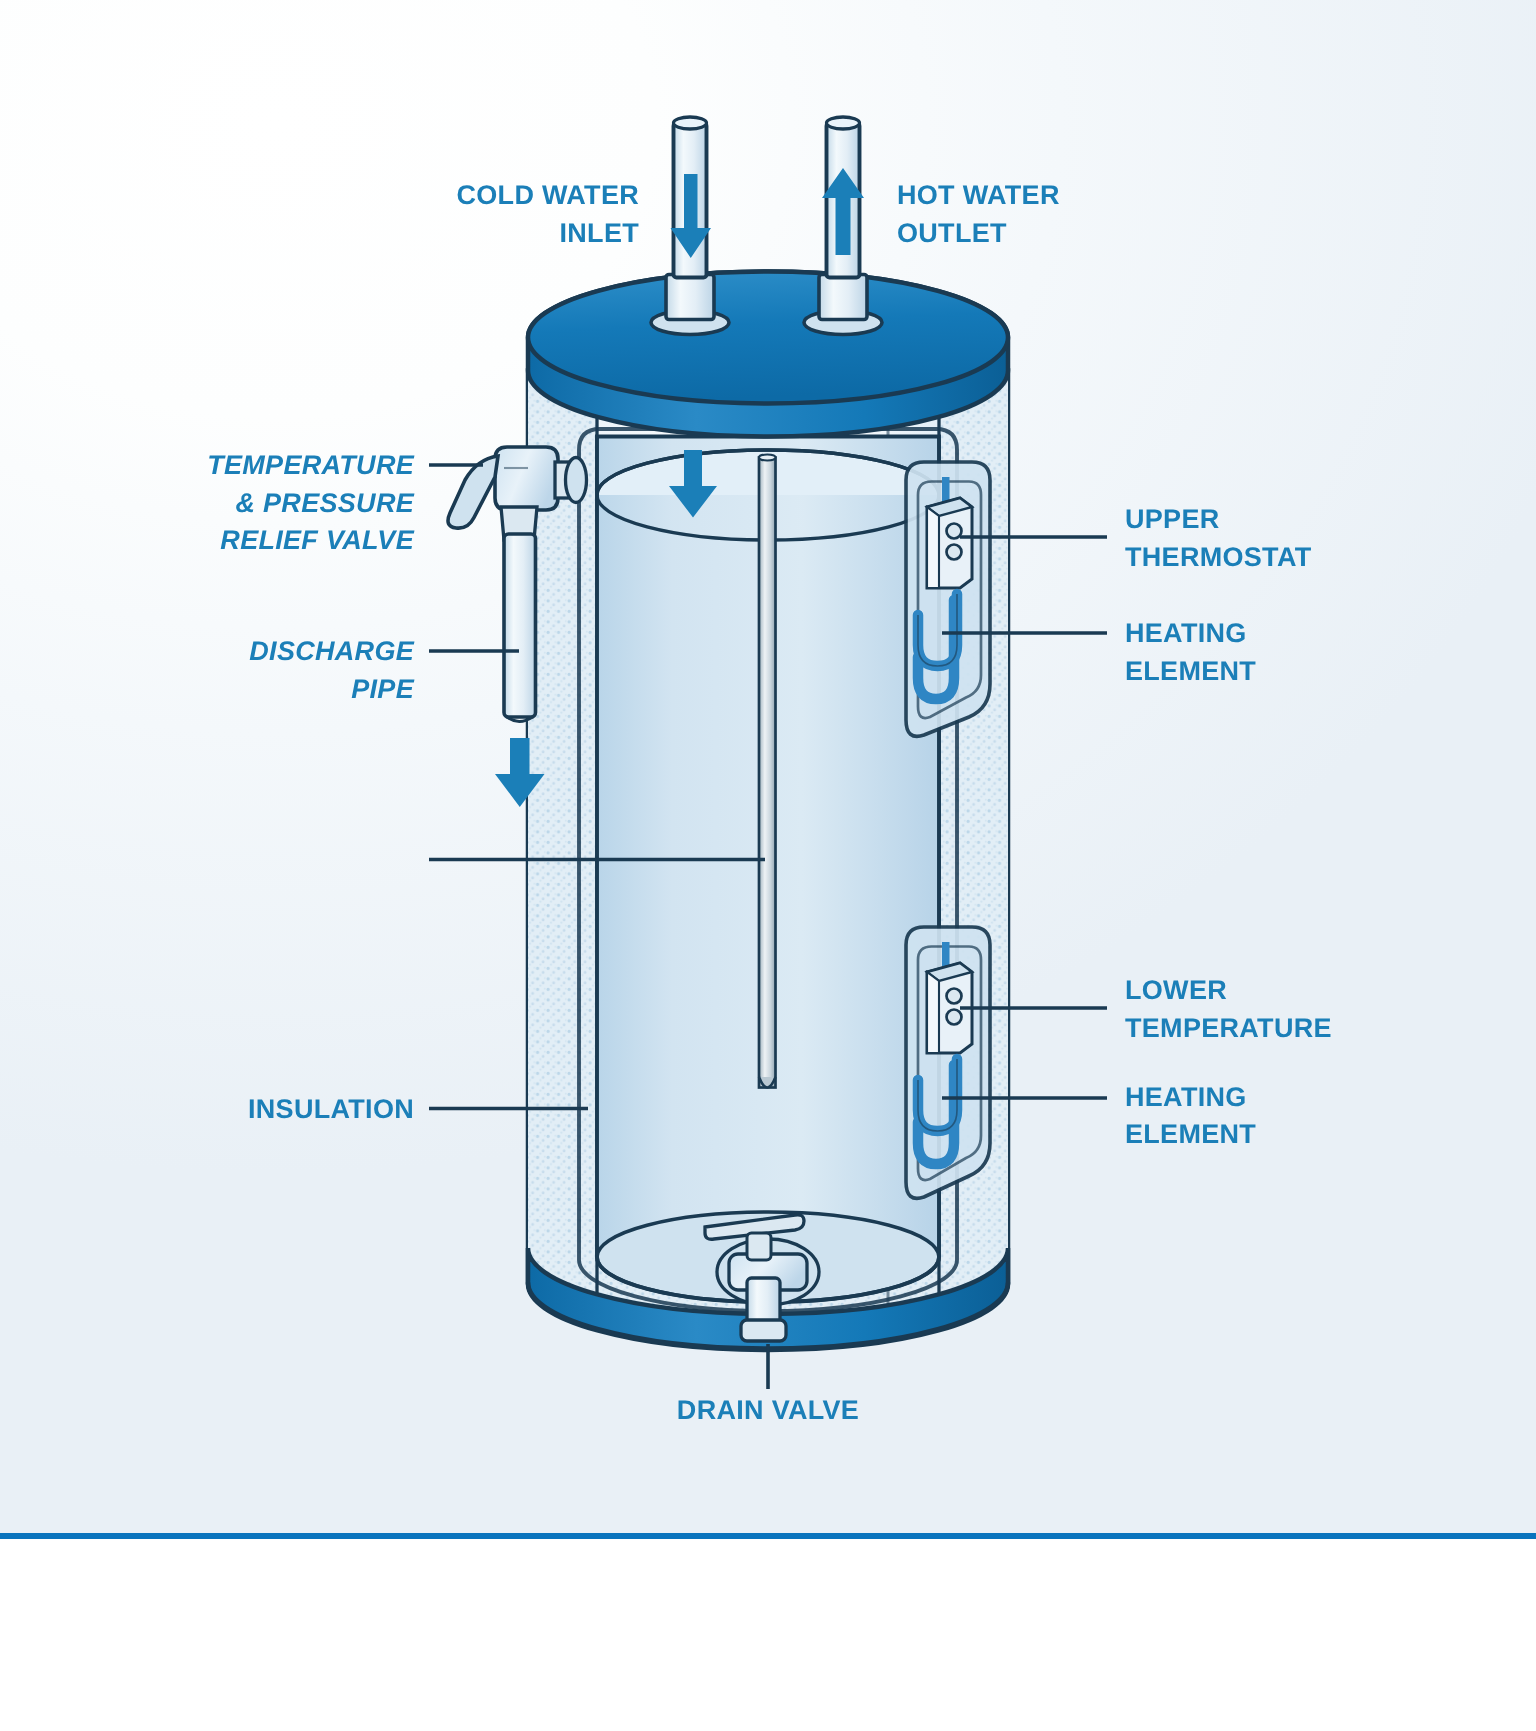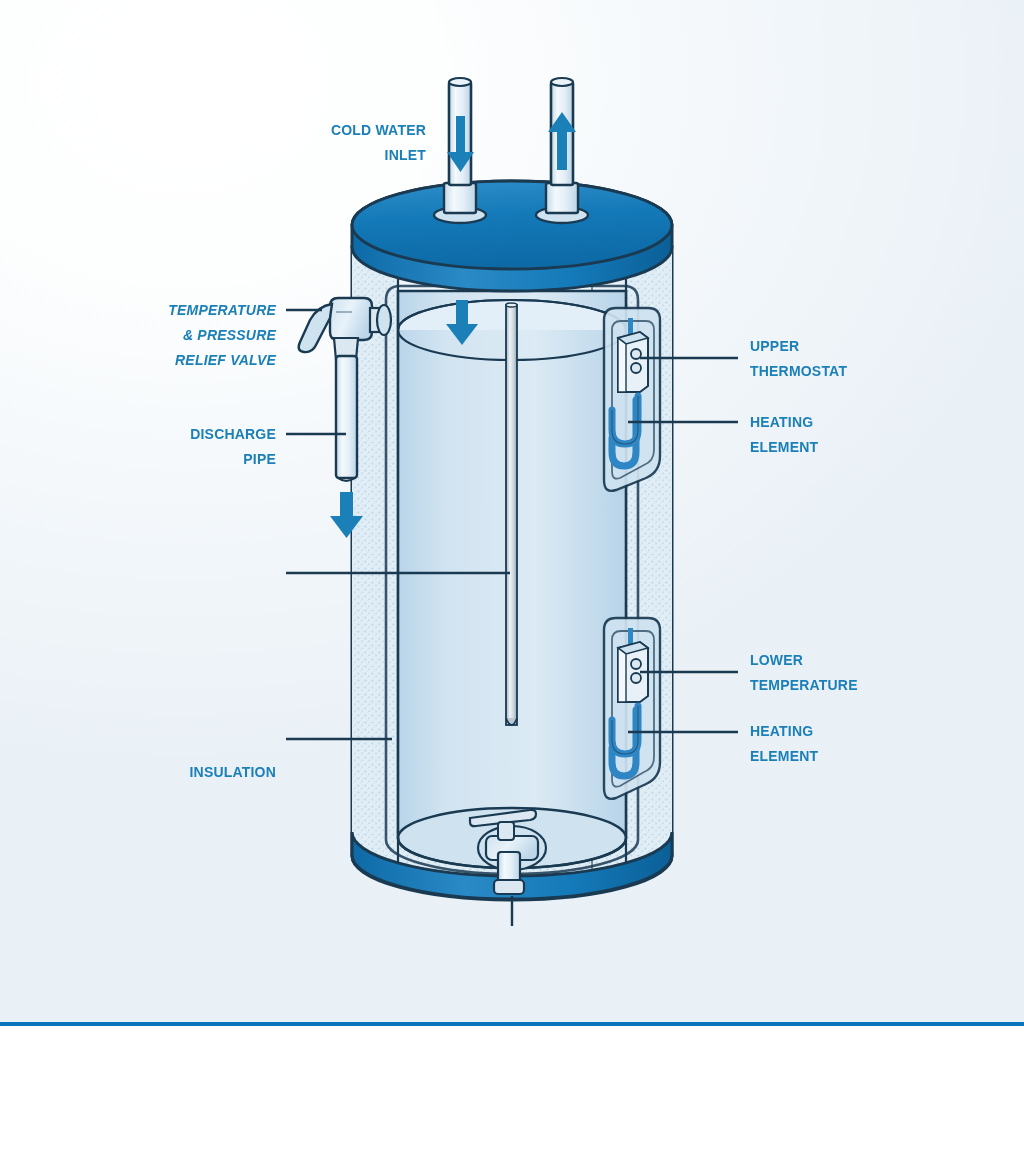--- a/index.html
+++ b/index.html
@@ -23,21 +23,21 @@
     background:
       radial-gradient(ellipse 900px 700px at 18% 8%, #ffffff 0%, #fdfefe 28%, #f4f8fb 58%, #e9f0f6 100%);
   }
   #stage svg { display:block; width:1024px; height:1024px; }
 
   
   .lbl {
     position:absolute;
     color:#1b7fb8;
     font-weight:bold;
-    font-size:14px;
+    font-size:18px;
     line-height:25px;
     letter-spacing:0.2px;
     white-space:pre-line;
     font-family:"Liberation Sans", sans-serif;
   }
   .lbl.r { text-align:right; }
   .lbl.l { text-align:left; }
   .lbl.c { text-align:center; }
 
   
@@ -281,43 +281,46 @@
         <path d="M 628 422 L 738 422"></path>
         <path d="M 640 672 L 738 672"></path>
         <path d="M 628 732 L 738 732"></path>
         <path d="M 512 896 L 512 926"></path>
       </g>
     </svg>
 
     <div class="lbl r" style="left:160px; top:118px; width:266px;">COLD WATER
 INLET</div>
 
+    <div class="lbl l" style="left:598px; top:118px; width:280px;">HOT WATER
+OUTLET</div>
 
     <div class="lbl r" style="left:20px; top:298px; width:256px;font-style:italic;">TEMPERATURE
 &amp; PRESSURE
 RELIEF VALVE</div>
 
-    <div class="lbl r" style="left:20px; top:422px; width:256px;">DISCHARGE
+    <div class="lbl r" style="left:20px; top:422px; width:256px;font-style:italic;">DISCHARGE
 PIPE</div>
 
 
-    <div class="lbl r" style="left:20px; top:727px; width:256px;margin-top:33px;">INSULATION</div>
+    <div class="lbl r" style="left:20px; top:727px; width:256px;">INSULATION</div>
 
     <div class="lbl l" style="left:750px; top:334px; width:264px;">UPPER
 THERMOSTAT</div>
 
     <div class="lbl l" style="left:750px; top:410px; width:264px;">HEATING
 ELEMENT</div>
 
     <div class="lbl l" style="left:750px; top:648px; width:264px;">LOWER
 TEMPERATURE</div>
 
     <div class="lbl l" style="left:750px; top:719px; width:264px;">HEATING
 ELEMENT</div>
 
+    <div class="lbl c" style="left:362px; top:928px; width:300px;">DRAIN VALVE</div>
   </div>
 
   <div id="rule"></div>
 
   <div id="footer">
     
 
     
   </div>
 

